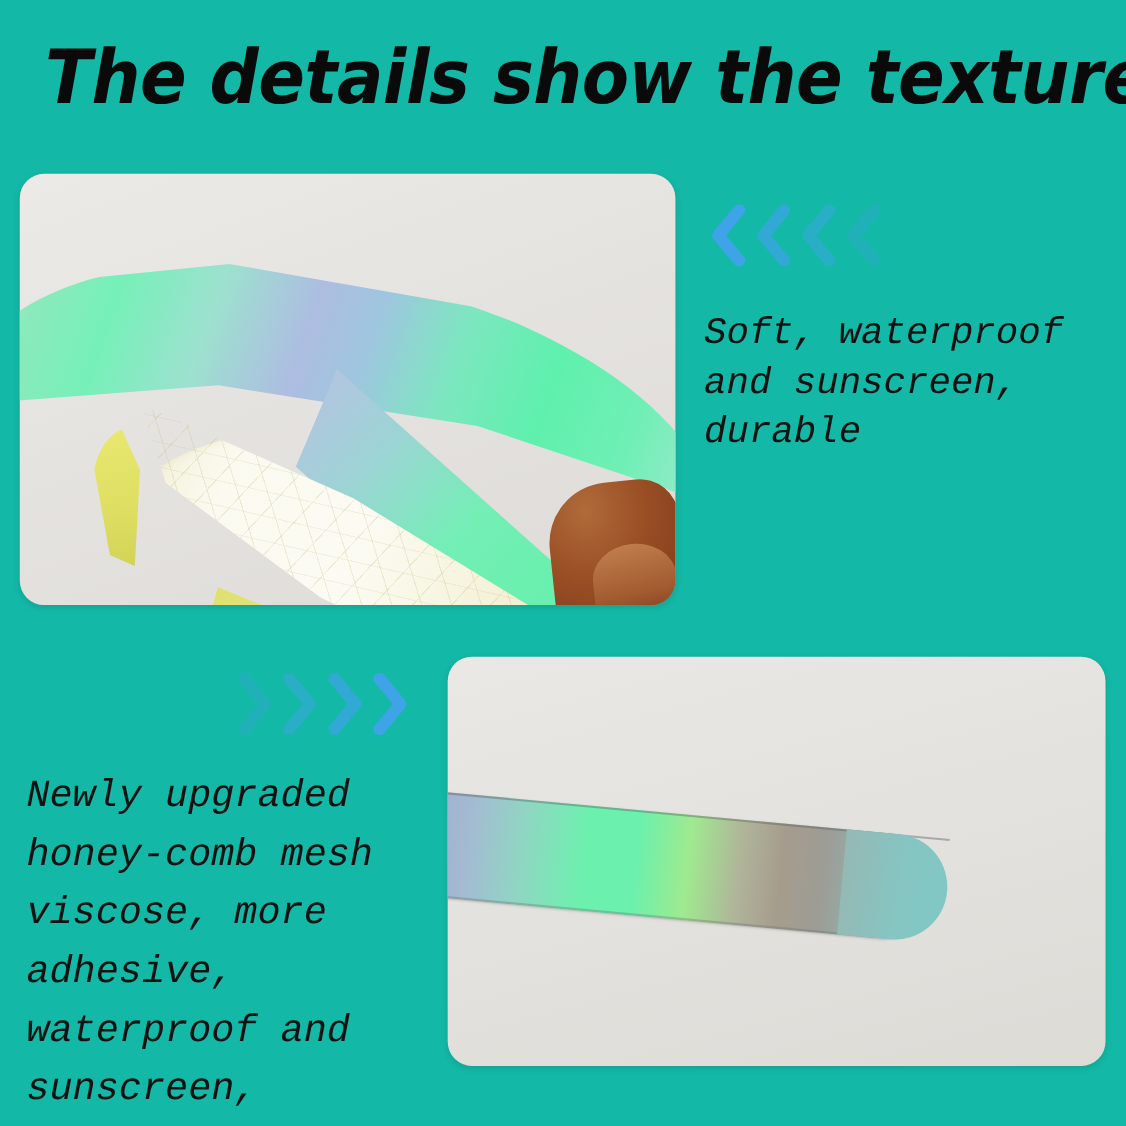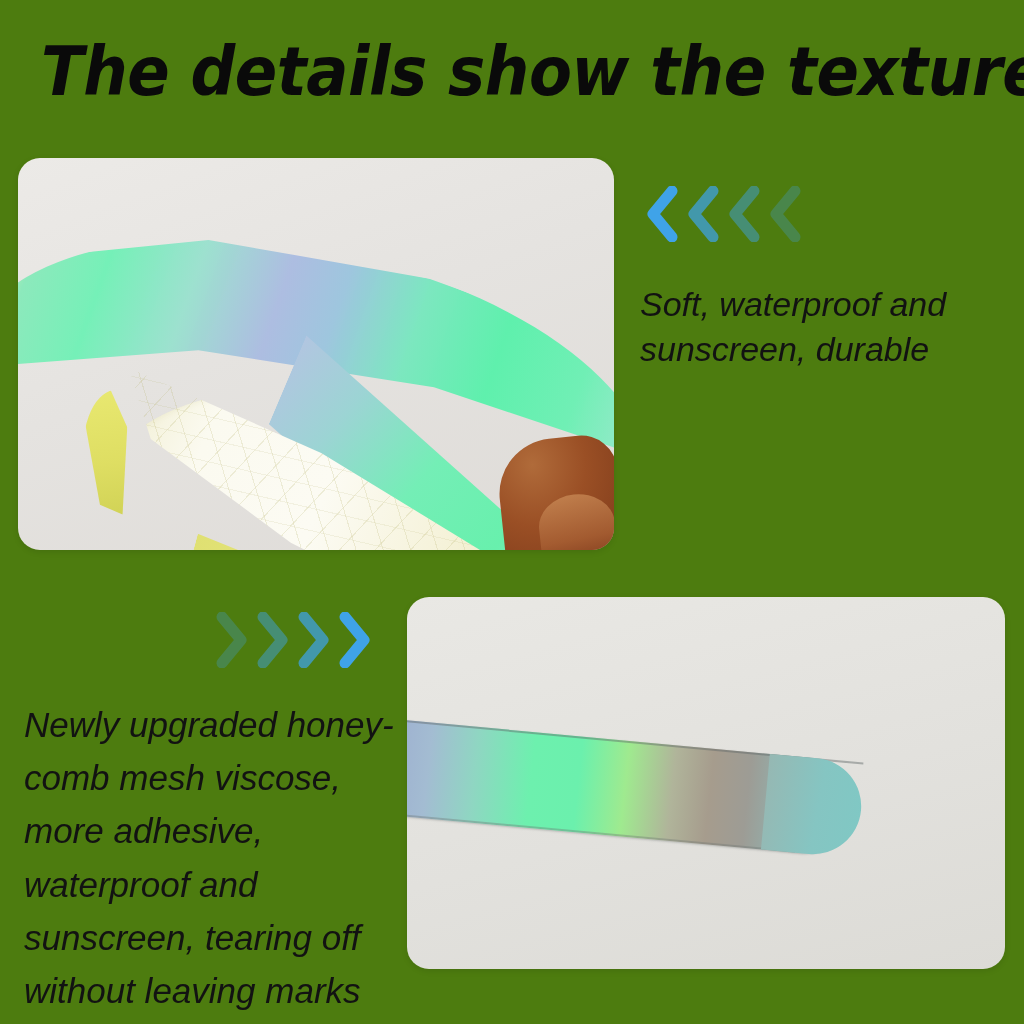--- a/index.html
+++ b/index.html
@@ -4,21 +4,21 @@
 <style>
   html, body {
     margin: 0;
     padding: 0;
     background: #ffffff;
   }
   #page {
     position: relative;
     width: 1024px;
     height: 1024px;
-    background: #4d7c0f;
+    background: #14b8a6;
     overflow: hidden;
     font-family: "DejaVu Sans", sans-serif;
   }
 
   
   #headline {
     position: absolute;
     left: 0;
     top: 38px;
     width: 1024px;
@@ -252,21 +252,21 @@
   }
   .chev {
     width: 38px;
     height: 56px;
     display: block;
   }
 
   
   .caption {
     position: absolute;
-    font-family: Liberation Sans, sans-serif;
+    font-family: Liberation Mono, monospace;
     font-style: italic;
     font-weight: 400;
     color: #121212;
   }
   #caption-right {
     left: 640px;
     top: 282px;
     width: 352px;
     font-size: 34px;
     line-height: 1.32;

